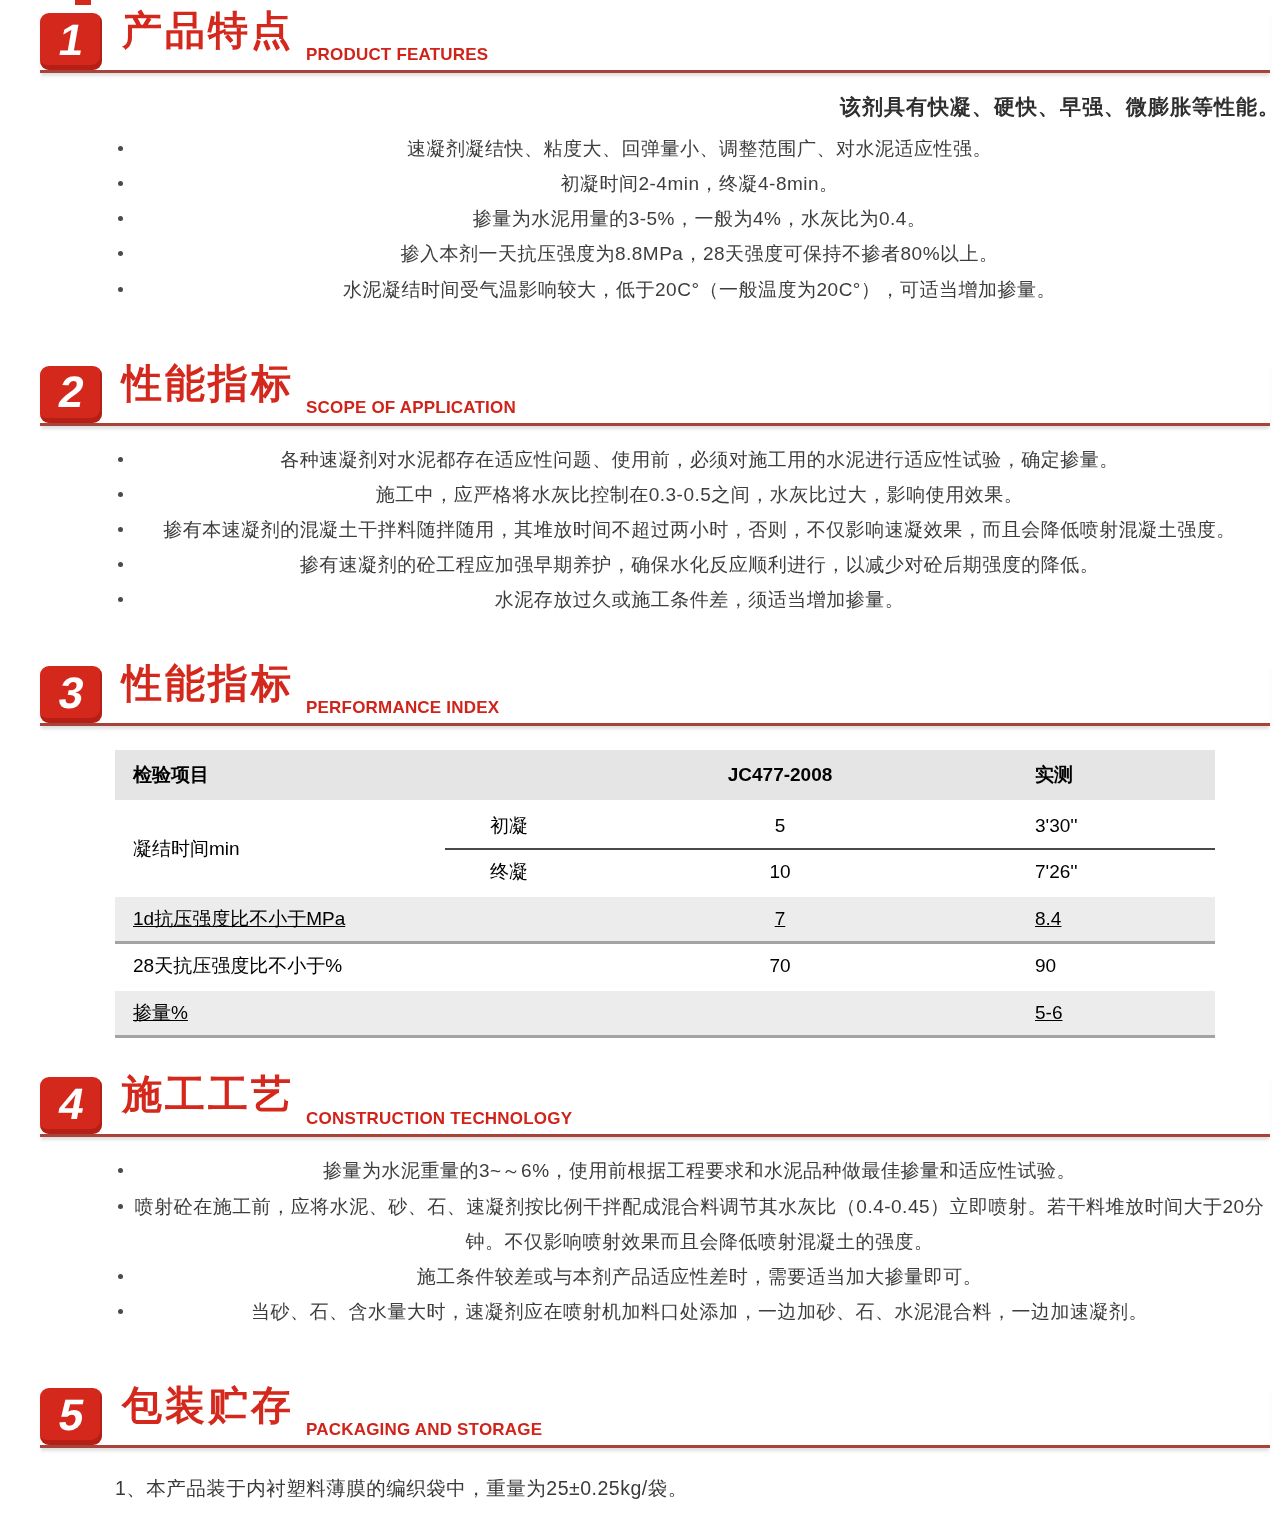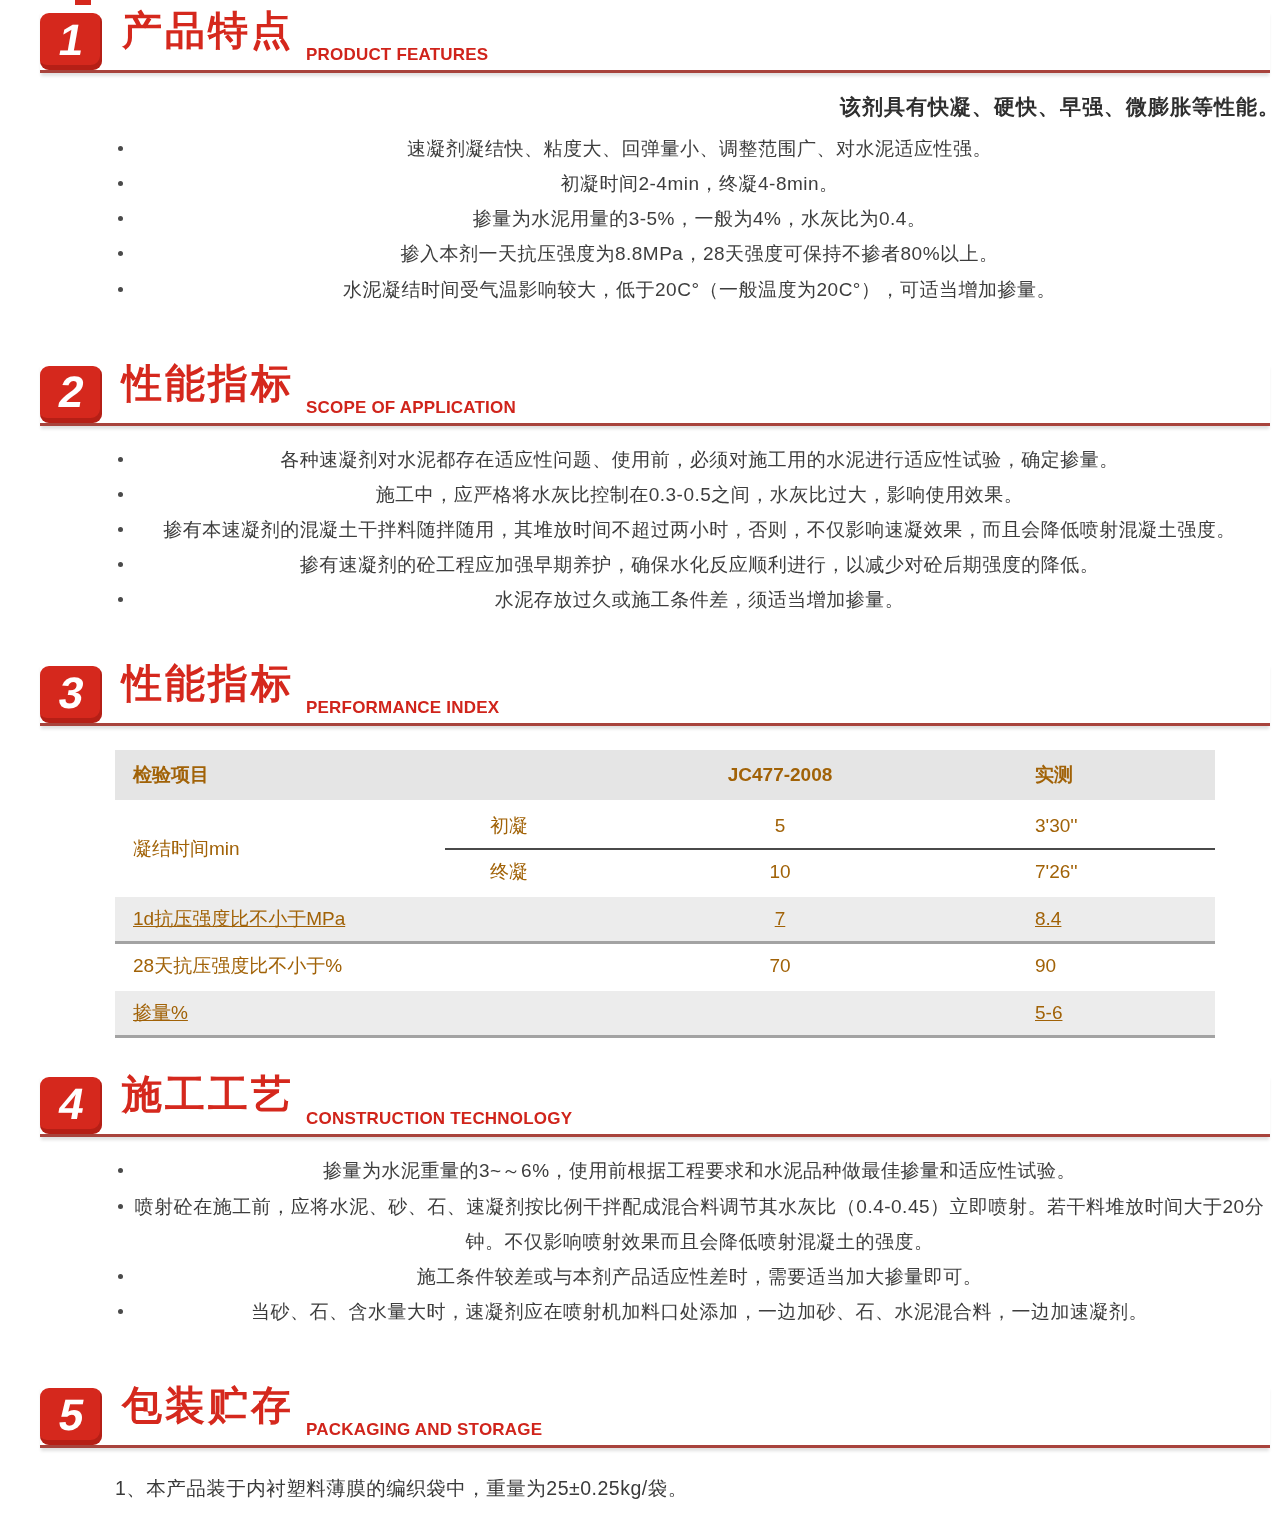--- a/index.html
+++ b/index.html
@@ -54,21 +54,21 @@
   }
   .bullets li::before{
     content:""; position:absolute; left:3px; top:15px;
     width:5px; height:5px; border-radius:50%; background:#4a4a4a;
   }
   .sec-2 .bullets, .sec-4 .bullets{ margin-top:16px; }
 
   table.perf{
     border-collapse:collapse; table-layout:fixed;
     margin:24px 0 0 115px; width:1100px;
-    font-size:19px; color:#a16207;
+    font-size:19px; color:#000000;
   }
   table.perf col.c1{ width:330px; } table.perf col.c2{ width:170px; }
   table.perf col.c3{ width:330px; } table.perf col.c4{ width:270px; }
   table.perf th{
     background:#e5e5e5; font-weight:bold; text-align:left;
     padding:12px 0 12px 18px; border-bottom:4px solid #fff;
   }
   table.perf th.center{ text-align:center; padding-left:0; }
   table.perf th.meas{ padding-left:90px; }
   table.perf td{ padding:9px 0; }

